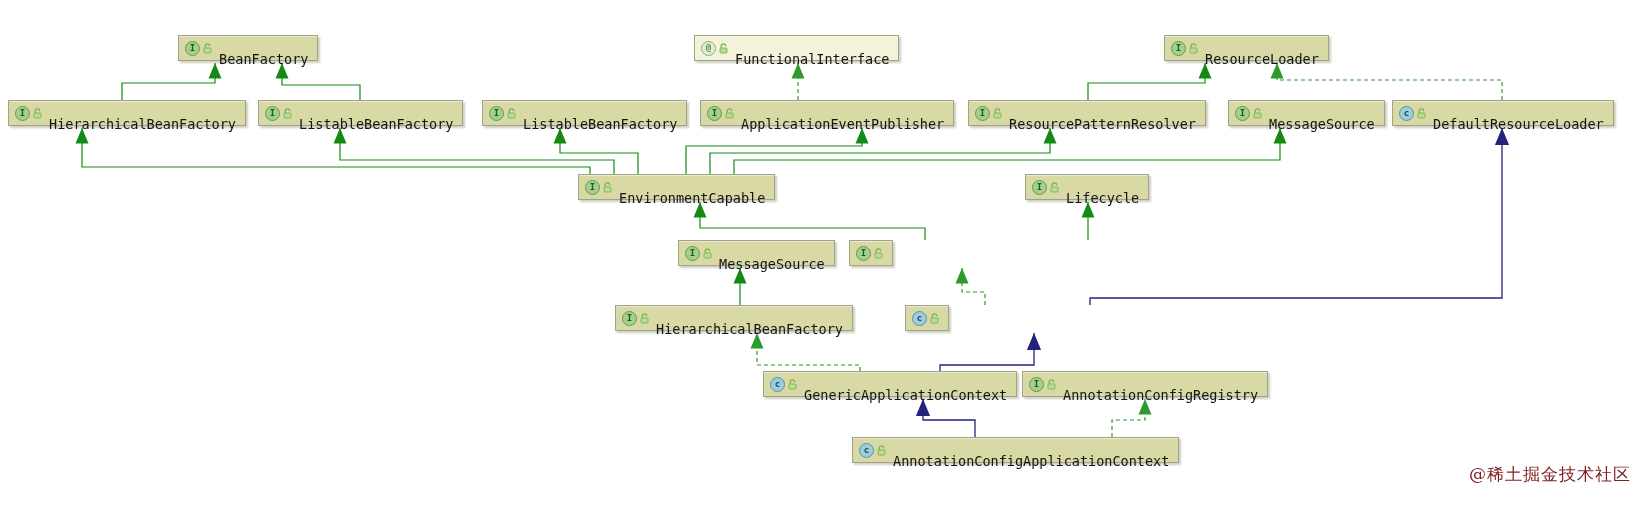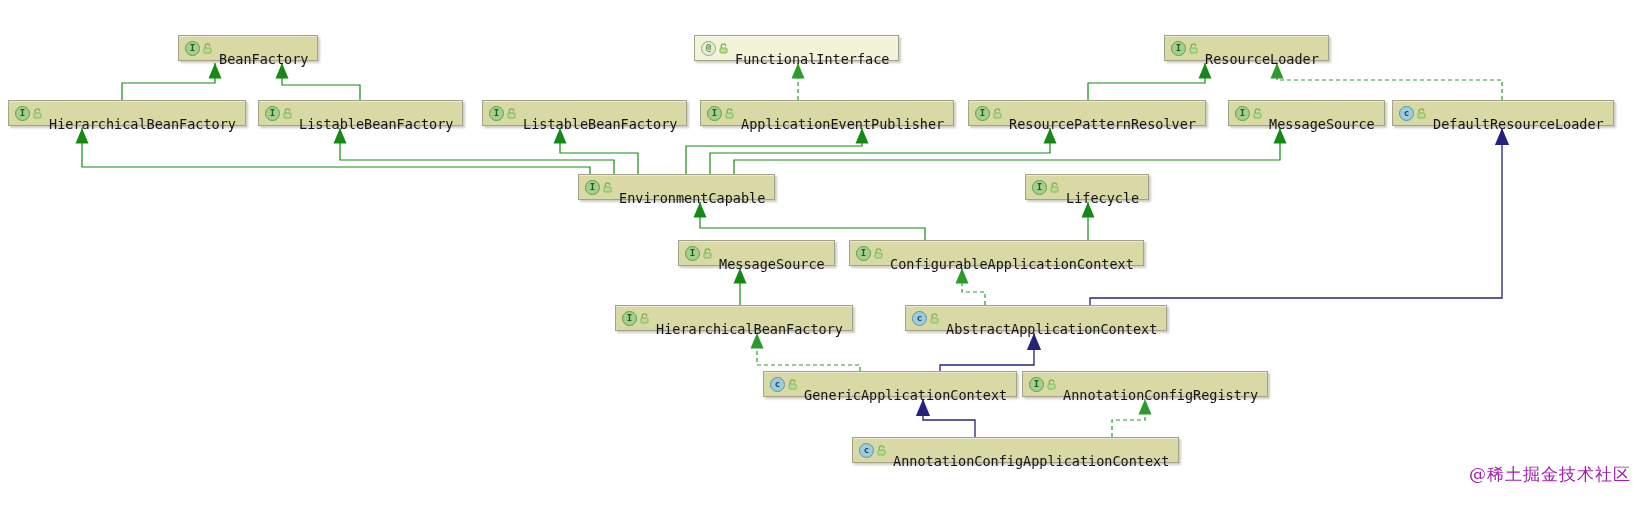--- a/index.html
+++ b/index.html
@@ -15,21 +15,21 @@
         font-size:13.5px;color:#141414;white-space:nowrap;box-sizing:border-box;cursor:default;}
   .node.kind-annotation{background:#f3f3da;}
   .badge{width:13px;height:13px;border-radius:50%;display:inline-flex;align-items:center;
          justify-content:center;font-size:9px;font-weight:bold;flex:0 0 auto;line-height:1;}
   .badge-i{background:#a5cf8d;border:1px solid #5f9e4c;color:#1e5c1e;}
   .badge-c{background:#9fccdb;border:1px solid #5b93ab;color:#174a63;}
   .badge-a{background:#e3ecd7;border:1px solid #8faa80;color:#4f8f3d;}
   .lock{margin-left:3px;flex:0 0 auto;display:inline-flex;}
   .lbl{margin-left:7px;margin-top:22px;}
   #watermark{position:absolute;right:8px;bottom:24px;font-family:"DejaVu Serif",serif;
-             font-size:17px;color:#a21caf;letter-spacing:1px;}
+             font-size:17px;color:#7f1d1d;letter-spacing:1px;}
 </style>
 </head>
 <body>
 
 <div id="canvas">
 
   <svg class="edges">
     <defs>
       <marker id="ag" viewBox="0 0 12 10" refX="12" refY="5" markerWidth="13" markerHeight="11" orient="auto">
         <path d="M0,0 L12,5 L0,10 Z" fill="#148a14"></path>
@@ -197,42 +197,40 @@
     <span class="lbl">MessageSource</span>
   </div>
   <div class="node kind-interface" style="left:849px;top:240px">
     <span class="badge badge-i">I</span>
     <span class="lock">
         <svg width="9" height="11" viewBox="0 0 9 11">
           <path d="M2.2 5 V3.2 a2.3 2.3 0 0 1 4.6 0" fill="none" stroke="#7ab648" stroke-width="1.3"></path>
           <rect x="1" y="5" width="7" height="5" rx="1" fill="#b9dd98" stroke="#7ab648" stroke-width="0.9"></rect>
         </svg>
       </span>
-    <span class="lbl">ConfigurableApplicationContext</span>
   </div>
 
   <div class="node kind-interface" style="left:615px;top:305px">
     <span class="badge badge-i">I</span>
     <span class="lock">
         <svg width="9" height="11" viewBox="0 0 9 11">
           <path d="M2.2 5 V3.2 a2.3 2.3 0 0 1 4.6 0" fill="none" stroke="#7ab648" stroke-width="1.3"></path>
           <rect x="1" y="5" width="7" height="5" rx="1" fill="#b9dd98" stroke="#7ab648" stroke-width="0.9"></rect>
         </svg>
       </span>
     <span class="lbl">HierarchicalBeanFactory</span>
   </div>
   <div class="node kind-class" style="left:905px;top:305px">
     <span class="badge badge-c">c</span>
     <span class="lock">
         <svg width="9" height="11" viewBox="0 0 9 11">
           <path d="M2.2 5 V3.2 a2.3 2.3 0 0 1 4.6 0" fill="none" stroke="#7ab648" stroke-width="1.3"></path>
           <rect x="1" y="5" width="7" height="5" rx="1" fill="#b9dd98" stroke="#7ab648" stroke-width="0.9"></rect>
         </svg>
       </span>
-    <span class="lbl">AbstractApplicationContext</span>
   </div>
 
   <div class="node kind-class" style="left:763px;top:371px">
     <span class="badge badge-c">c</span>
     <span class="lock">
         <svg width="9" height="11" viewBox="0 0 9 11">
           <path d="M2.2 5 V3.2 a2.3 2.3 0 0 1 4.6 0" fill="none" stroke="#7ab648" stroke-width="1.3"></path>
           <rect x="1" y="5" width="7" height="5" rx="1" fill="#b9dd98" stroke="#7ab648" stroke-width="0.9"></rect>
         </svg>
       </span>

